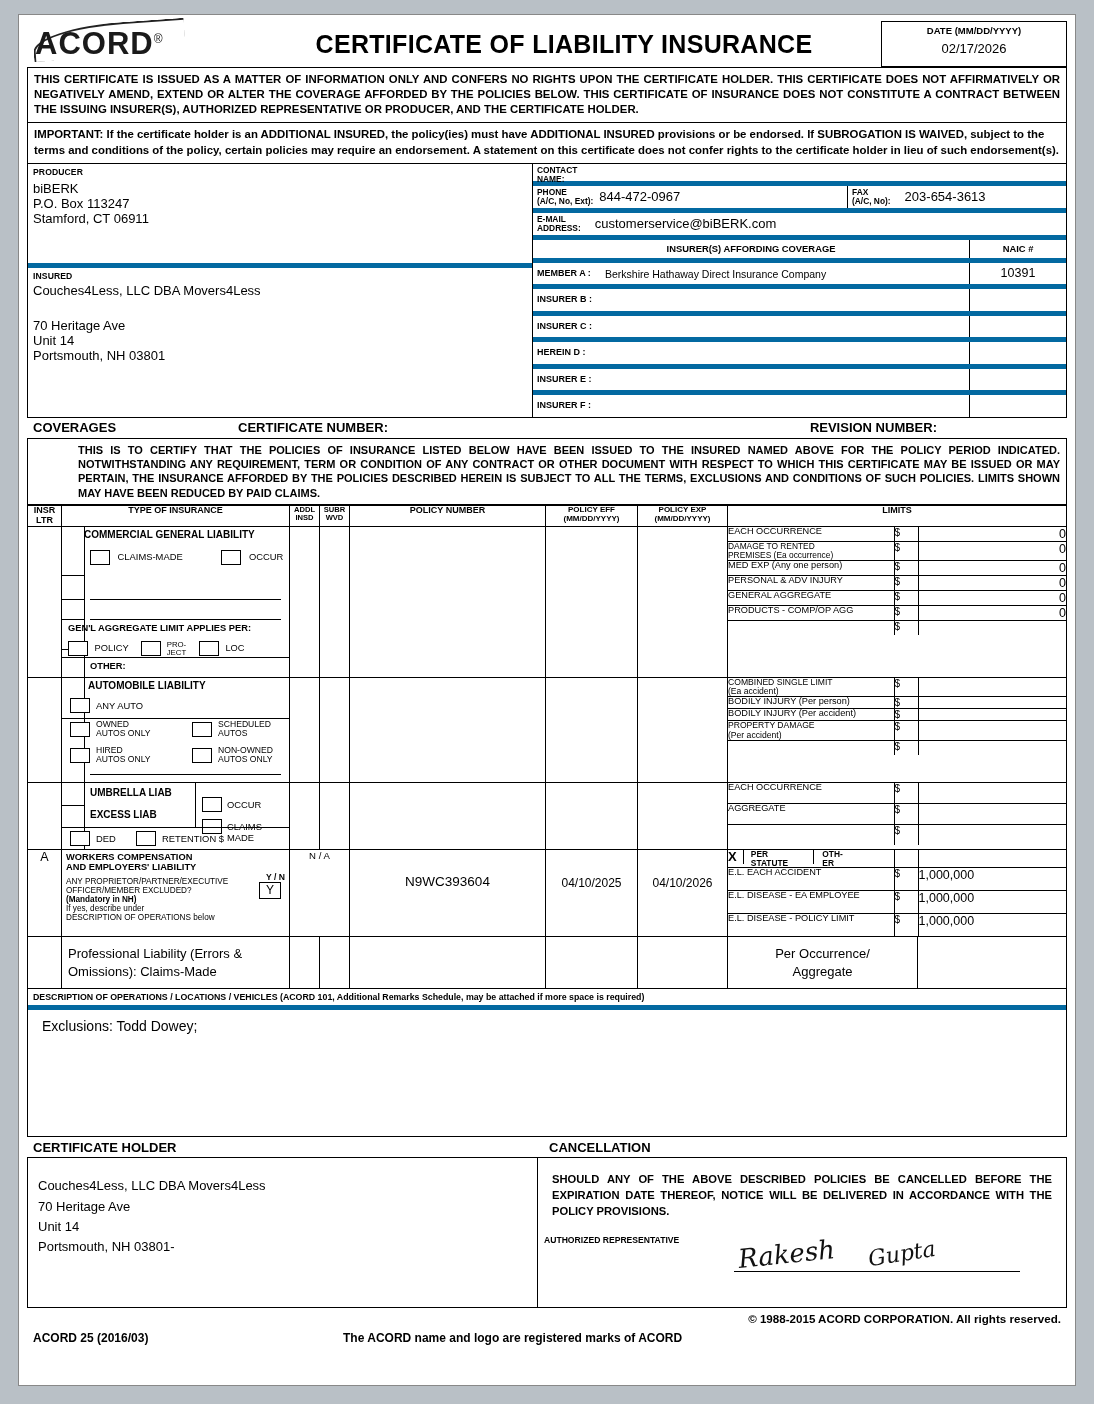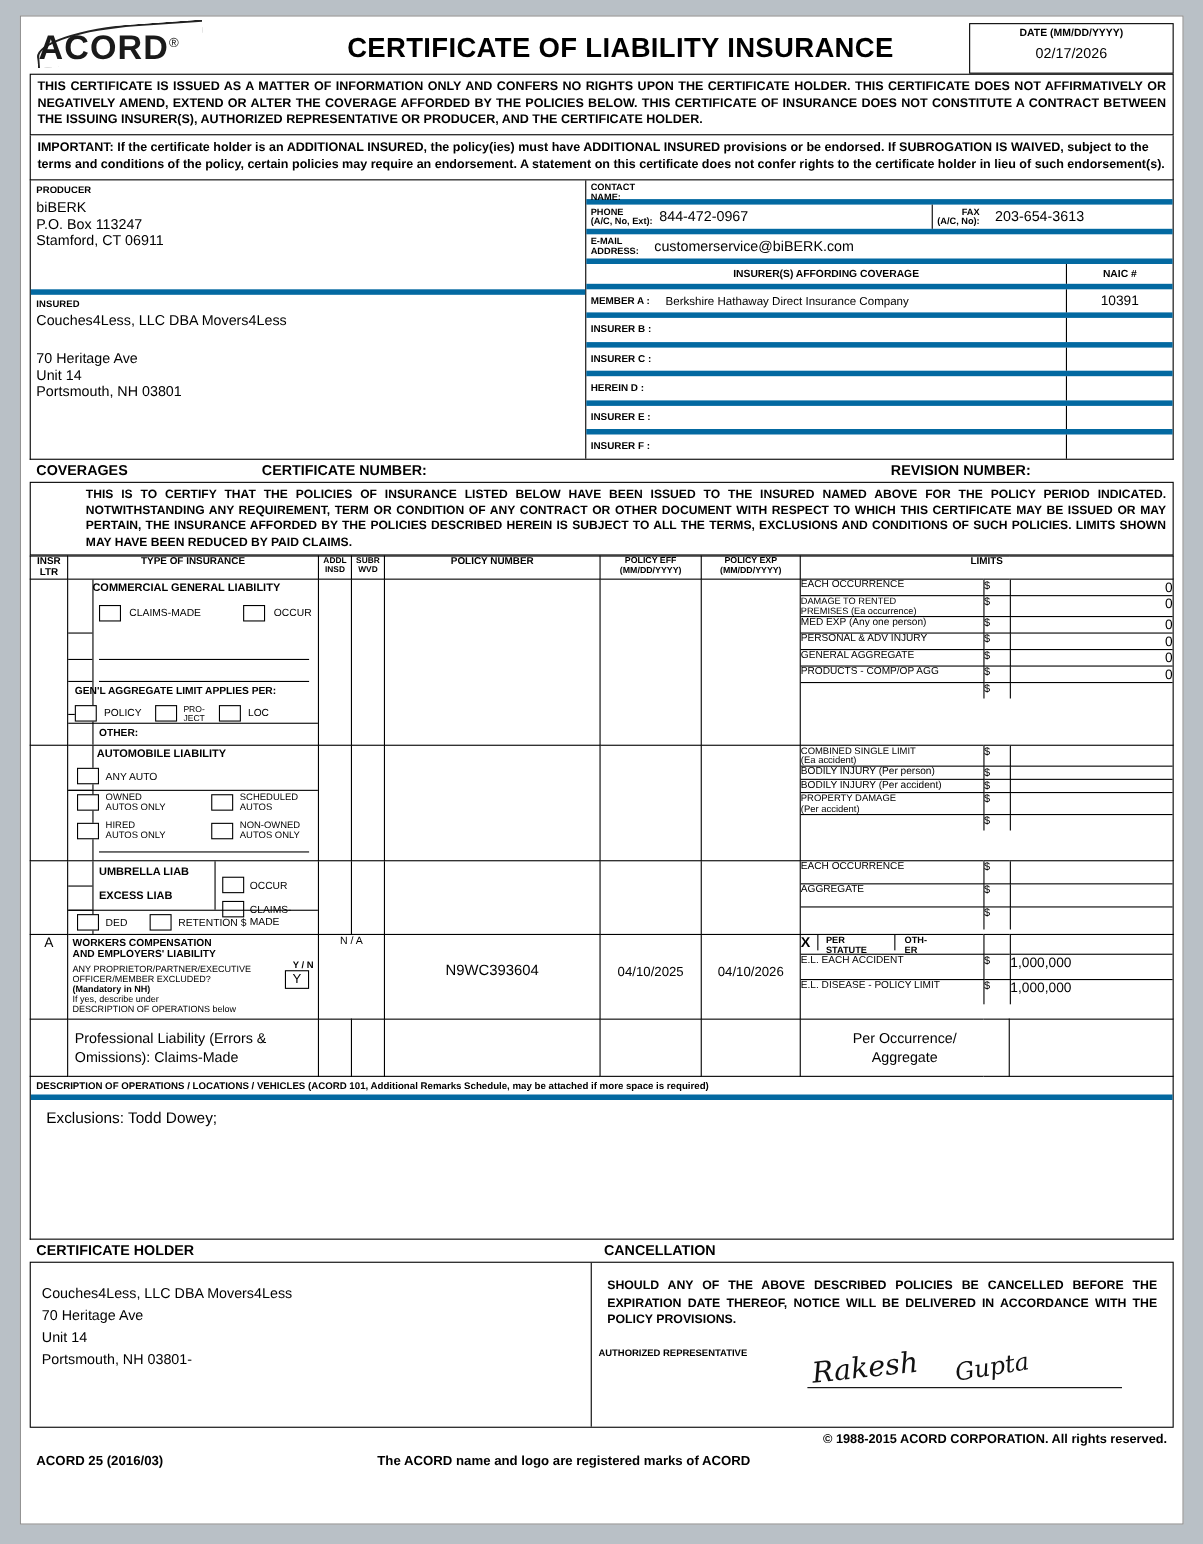--- a/index.html
+++ b/index.html
@@ -123,21 +123,21 @@
     letter-spacing: .1px;
   }
   .producer-box { padding: 3px 5px 4px 5px; min-height: 92px; }
   .producer-name { font-size: 13px; margin-top: 4px;}
   .producer-line { font-size: 13px; }
   .insured-box { padding: 3px 5px 4px 5px; min-height: 100px; }
 
   .contact-name { height: 22px; padding: 2px 4px; box-sizing: border-box;}
   .phone-row { display: flex; height: 22px; }
   .phone-cell { flex: 1; display: flex; align-items: center; padding: 0 4px; box-sizing: border-box;}
-  .fax-cell { width: 218px; display: flex; align-items: center; padding: 0 4px; box-sizing: border-box; text-align: right;}
+  .fax-cell { width: 218px; display: flex; align-items: center; padding: 0 4px; box-sizing: border-box;}
   .twoline-lbl { font-size: 8.4px; font-weight: bold; line-height: 1.08; }
   .fieldval { font-size: 13px; margin-left: 6px; }
   .email-row { height: 22px; display: flex; align-items: center; padding: 0 4px; }
   .ins-head { display: flex; height: 18px; }
   .ins-head .t {
     flex: 1; text-align: center; font-size: 9.4px; font-weight: bold;
     line-height: 18px;
   }
   .ins-head .naic {
     width: 96px; text-align: center; font-size: 9.4px; font-weight: bold;
@@ -633,20 +633,25 @@
               </td>
               <td style="border-top:none;border-bottom:none"></td>
               <td style="border-right:none;border-top:none;border-bottom:none"></td>
             </tr>
             <tr>
                     <td class="limit-lbl" style="border-left:none;height:22px">E.L. EACH ACCIDENT</td>
                 <td class="limit-dollar">$</td>
                 <td class="limit-val" style="border-right:none;text-align:left">1,000,000</td>
                   </tr>
             <tr>
+                    <td class="limit-lbl" style="border-left:none;height:22px">E.L. DISEASE - EA EMPLOYEE</td>
+                <td class="limit-dollar">$</td>
+                <td class="limit-val" style="border-right:none;text-align:left">1,000,000</td>
+                  </tr>
+            <tr>
                     <td class="limit-lbl" style="border-left:none;border-bottom:none;height:22px">E.L. DISEASE - POLICY LIMIT</td>
                 <td class="limit-dollar" style="border-bottom:none">$</td>
                 <td class="limit-val" style="border-right:none;border-bottom:none;text-align:left">1,000,000</td>
                   </tr>
           </tbody>
               </table>
         </td>
       </tr>
 
       <tr>

